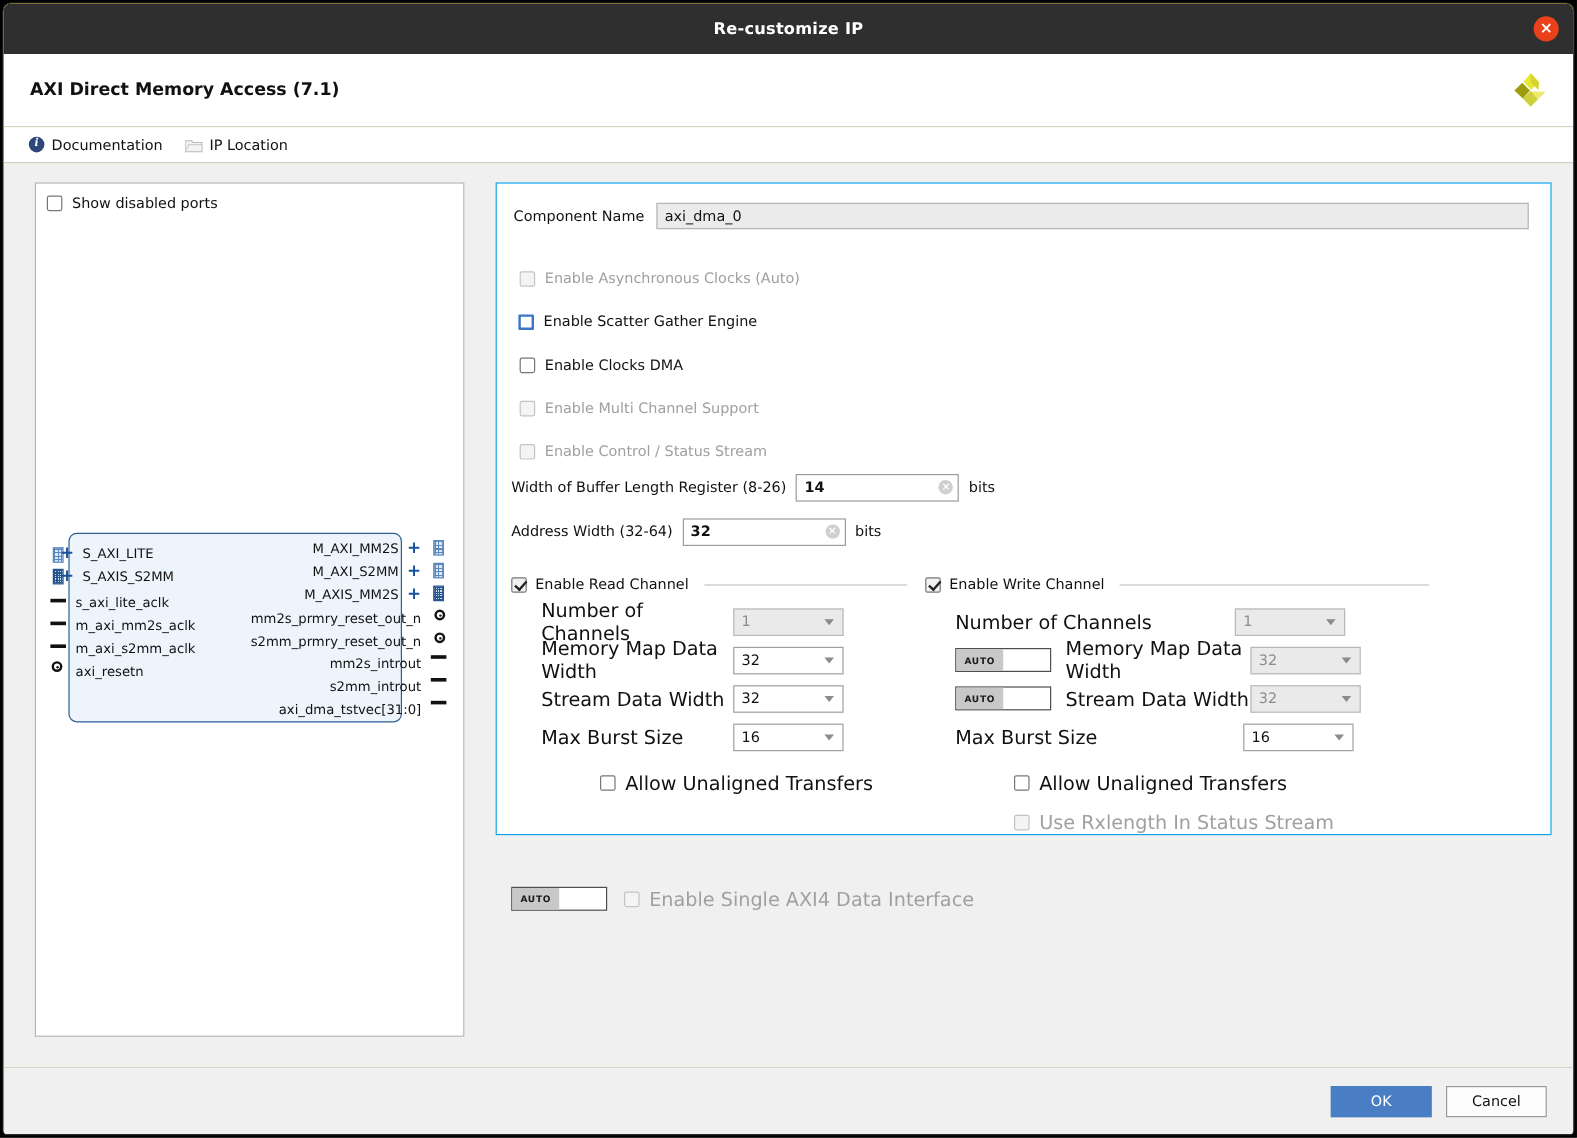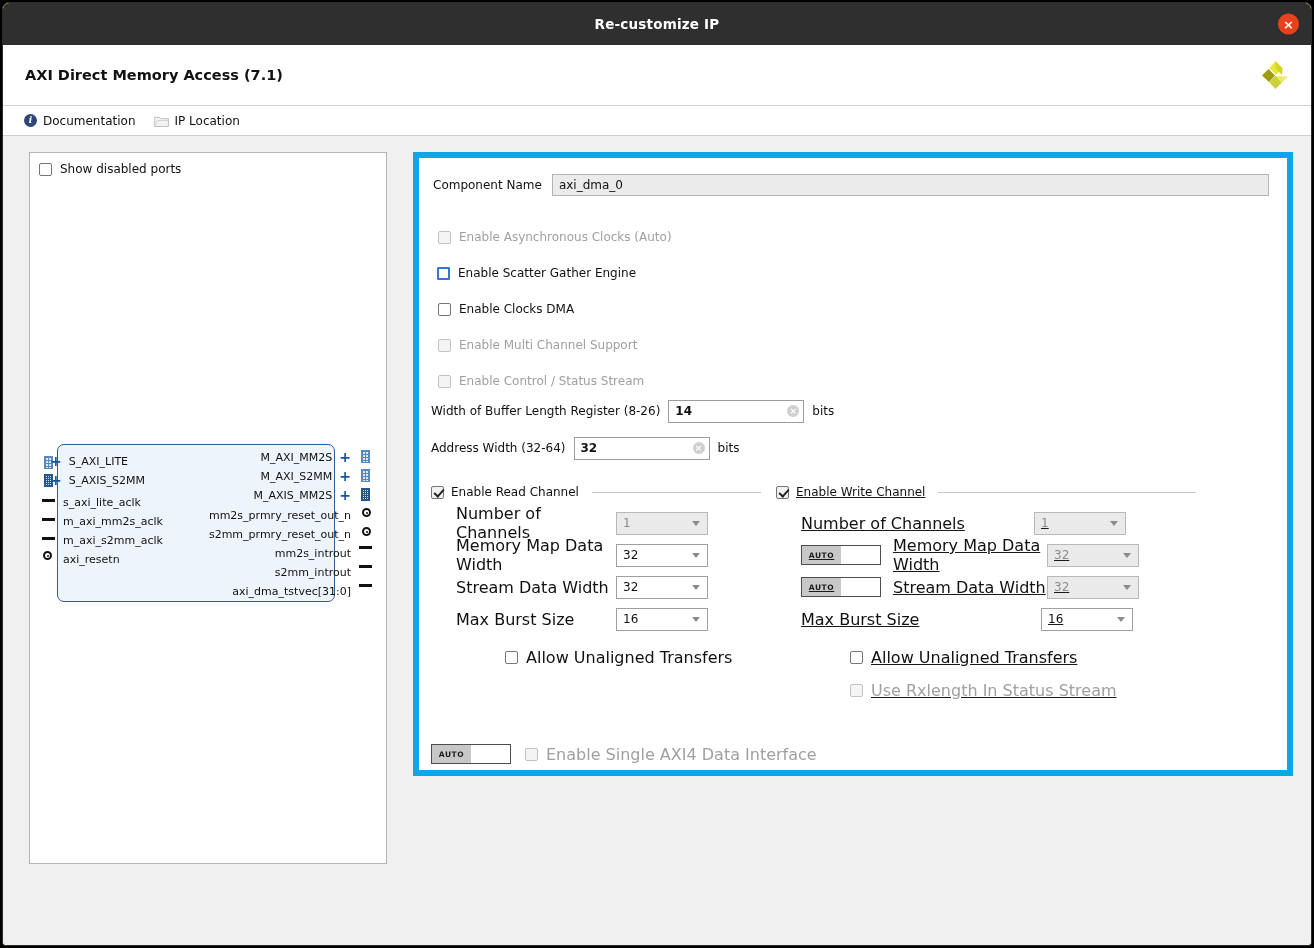--- a/index.html
+++ b/index.html
@@ -229,22 +229,22 @@
     width: 2px; height: 2px;
     background: #111;
     transform: translate(-50%,-50%);
     border-radius: 50%;
   }
 
   
   .right-panel {
     flex: 1 1 auto;
     background: #ffffff;
-    border: 6px solid #0ea5e9;
-    height: 624px;
+    border: 1px solid #0ea5e9;
+    height: 544px;
     position: relative;
     padding: 16px 18px 0 12px;
   }
 
   .comp-row {
     display: flex;
     align-items: center;
     gap: 10px;
     padding-left: 2px;
   }
@@ -309,21 +309,21 @@
 
   
   .channels {
     position: absolute;
     left: 12px; top: 325px;
     right: 18px;
     display: flex;
   }
   .chan-col { position: relative; }
   .chan-col.read  { width: 330px; }
-  .chan-col.write { width: 420px; margin-left: 15px; text-decoration: underline; }
+  .chan-col.write { width: 420px; margin-left: 15px; }
 
   .group-head {
     display: flex;
     align-items: center;
     gap: 7px;
     height: 18px;
   }
   .group-head .ghl { font-size: 12px; color: #111; white-space: nowrap; }
   .group-rule {
     flex: 1 1 auto;
@@ -710,14 +710,18 @@
         </div>
         <div style="display:flex; align-items:center; gap:8px;">
           <span class="cb disabled"></span>
           <span class="gr-label dim">Enable Single AXI4 Data Interface</span>
         </div>
       </div>
 
     </div>
   </div>
 
+  <div class="footer">
+    <div class="btn primary">OK</div>
+    <div class="btn">Cancel</div>
+  </div>
 
 </div>
 
 </body></html>

